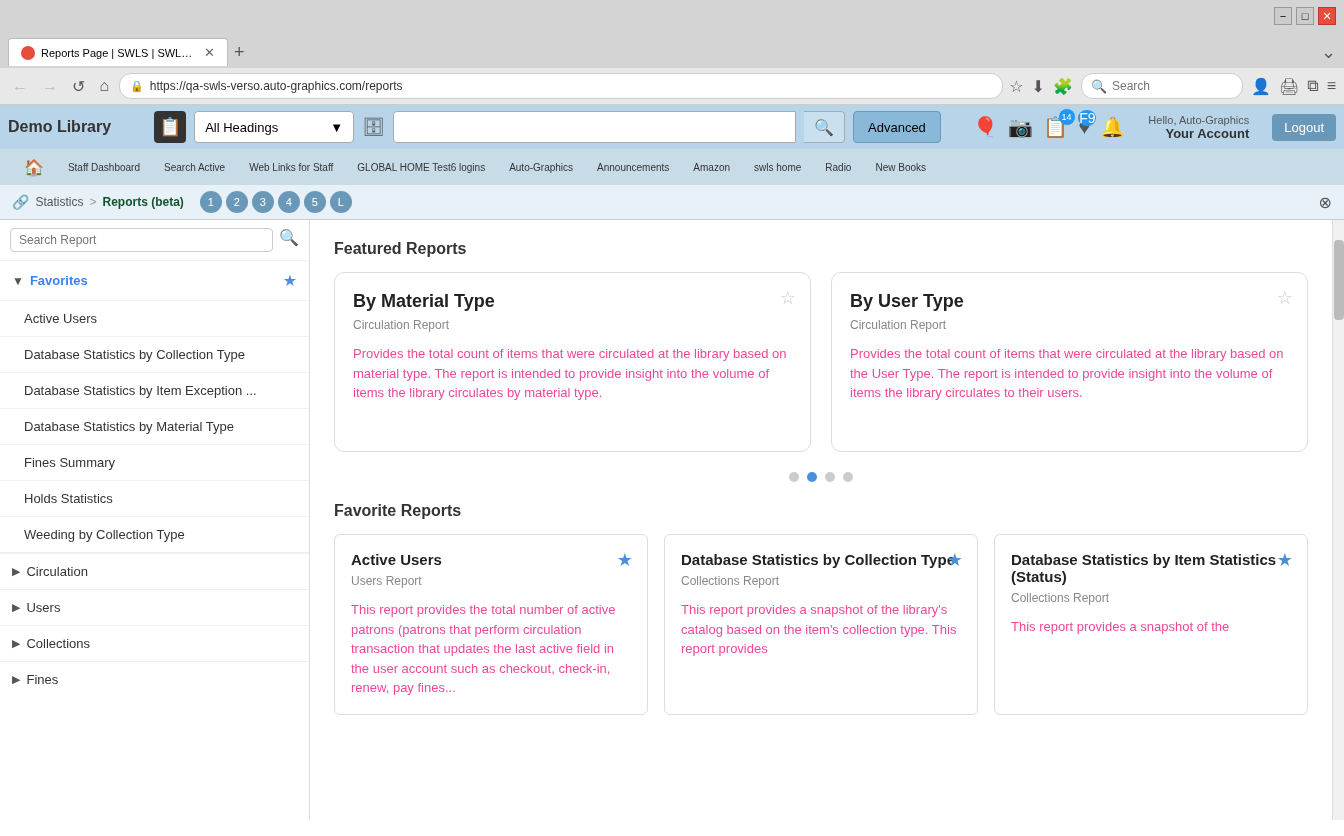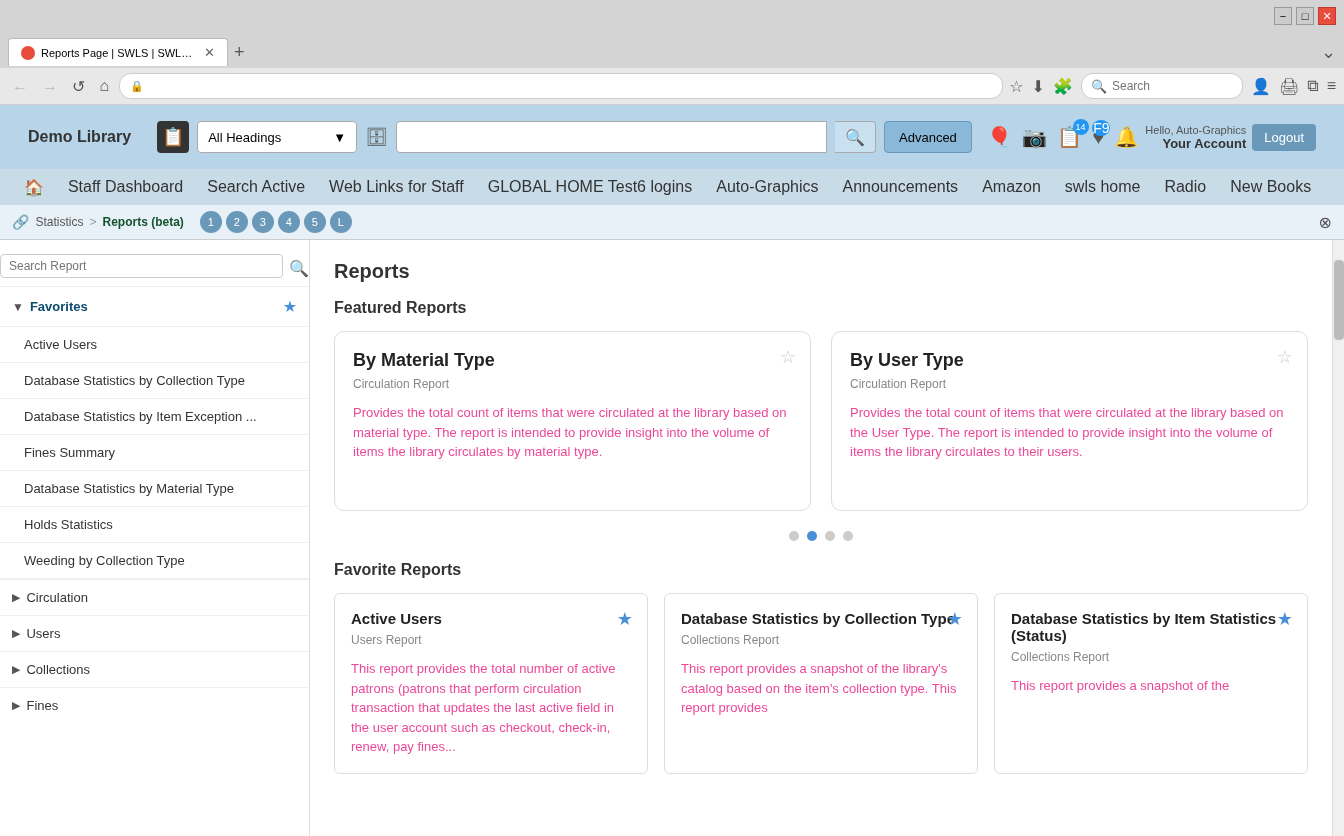--- a/index.html
+++ b/index.html
@@ -28,65 +28,65 @@
     .nav-btn:disabled { color: #bbb; }
     .url-bar { flex: 1; display: flex; align-items: center; background: #fff; border: 1px solid #ccc; border-radius: 12px; padding: 2px 10px; gap: 6px; height: 26px; }
     .url-bar .lock-icon { color: #555; font-size: 11px; }
     .url-text { flex: 1; font-size: 12px; color: #333; }
     .address-bar-right { display: flex; align-items: center; gap: 8px; }
     .addr-icon { font-size: 16px; color: #555; cursor: pointer; }
     .search-bar-browser { display: flex; align-items: center; background: #fff; border: 1px solid #ccc; border-radius: 12px; padding: 2px 10px; gap: 4px; height: 26px; }
     .search-bar-browser input { border: none; outline: none; font-size: 12px; width: 120px; }
 
     
-    .app-header { background: #b8d4e8; display: flex; align-items: center; padding: 6px 28px; height: 64px; gap: 6px; }
+    .app-header { background: #b8d4e8; display: flex; align-items: center; padding: 6px 8px; height: 44px; gap: 23px; }
     .library-name { font-size: 16px; font-weight: bold; color: #333; flex-shrink: 0; }
     .search-area { display: flex; align-items: center; flex: 1; gap: 8px; margin-left: 20px; }
     .search-logo { width: 32px; height: 32px; background: #333; border-radius: 4px; display: flex; align-items: center; justify-content: center; color: white; font-size: 12px; flex-shrink: 0; }
     .heading-dropdown { display: flex; align-items: center; background: white; border: 1px solid #aaa; border-radius: 4px; padding: 4px 10px; gap: 8px; min-width: 160px; cursor: pointer; height: 32px; }
     .heading-dropdown-text { font-size: 13px; flex: 1; }
     .db-icon { font-size: 18px; color: #555; cursor: pointer; }
     .search-input-main { flex: 1; height: 32px; border: 1px solid #aaa; border-radius: 4px 0 0 4px; padding: 0 10px; font-size: 13px; outline: none; }
     .search-btn-main { height: 32px; background: #c8e0f0; border: 1px solid #aaa; border-left: none; border-radius: 0 4px 4px 0; padding: 0 10px; cursor: pointer; font-size: 16px; }
     .advanced-btn { background: #8ab8d8; border: 1px solid #6a98b8; border-radius: 4px; padding: 6px 14px; font-size: 13px; cursor: pointer; height: 32px; }
     .header-icons { display: flex; align-items: center; gap: 10px; margin-left: 10px; }
     .header-icon-btn { position: relative; cursor: pointer; font-size: 20px; color: #555; }
     .badge { position: absolute; top: -6px; right: -6px; background: #2196F3; color: white; border-radius: 50%; width: 16px; height: 16px; font-size: 9px; display: flex; align-items: center; justify-content: center; }
     .user-info { text-align: right; font-size: 11px; }
     .user-info .hello { color: #555; }
     .user-info .account { font-size: 13px; font-weight: bold; color: #333; cursor: pointer; }
     .logout-btn { background: #6a98b8; color: white; border: none; border-radius: 4px; padding: 6px 12px; cursor: pointer; font-size: 13px; }
 
     
     .nav-bar { background: #c8dce8; display: flex; align-items: center; padding: 0 12px; height: 36px; gap: 0; }
-    .nav-link { padding: 8px 12px; font-size: 16px; color: #333; cursor: pointer; text-decoration: none; display: flex; align-items: center; gap: 4px; white-space: nowrap; }
+    .nav-link { padding: 8px 12px; font-size: 10px; color: #333; cursor: pointer; text-decoration: none; display: flex; align-items: center; gap: 4px; white-space: nowrap; }
     .nav-home { font-size: 16px; }
 
     
     .breadcrumb-bar { background: #e8f0f8; display: flex; align-items: center; padding: 6px 12px; gap: 6px; border-bottom: 1px solid #ccc; }
     .breadcrumb-icon { font-size: 14px; color: #555; }
     .breadcrumb-item { font-size: 12px; color: #555; }
     .breadcrumb-sep { color: #999; font-size: 12px; }
     .breadcrumb-current { font-size: 12px; color: #14532d; font-weight: bold; }
     .page-nums { display: flex; gap: 4px; margin-left: 10px; }
     .page-num { width: 22px; height: 22px; border-radius: 50%; background: #6a98b8; color: white; font-size: 11px; display: flex; align-items: center; justify-content: center; cursor: pointer; }
     .page-num.letter { background: #6a98b8; }
     .breadcrumb-close { margin-left: auto; cursor: pointer; font-size: 16px; color: #555; background: none; border: none; }
 
     
     .main-content { display: flex; height: calc(836px - 60px - 36px - 36px - 36px - 32px - 36px); }
 
     
     .sidebar { width: 310px; flex-shrink: 0; background: #fff; border-right: 1px solid #ddd; overflow-y: auto; }
-    .sidebar-search { display: flex; align-items: flex-end; padding: 8px 0; border-bottom: 1px solid #eee; gap: 6px; margin-top: 6px; }
+    .sidebar-search { display: flex; align-items: flex-start; padding: 8px 10px; border-bottom: 1px solid #eee; gap: 6px; }
     .sidebar-search input { flex: 1; border: 1px solid #ccc; border-radius: 4px; padding: 4px 8px; font-size: 12px; outline: none; }
     .sidebar-search-btn { background: none; border: none; cursor: pointer; font-size: 16px; color: #555; }
     .sidebar-section { border-bottom: 1px solid #eee; }
     .sidebar-section-header { display: flex; align-items: center; padding: 10px 12px; cursor: pointer; gap: 6px; }
-    .sidebar-section-title { flex: 1; font-size: 13px; font-weight: bold; color: #0c4a6e; }
+    .sidebar-section-title { flex: 1; font-size: 13px; font-weight: bold; color: #3b82f6; }
     .sidebar-star { color: #4a90d9; font-size: 16px; cursor: pointer; }
     .sidebar-chevron { font-size: 12px; color: #555; }
     .sidebar-item { padding: 10px 12px 10px 24px; font-size: 13px; color: #333; cursor: pointer; border-top: 1px solid #f0f0f0; }
     .sidebar-category { display: flex; align-items: center; padding: 10px 12px; cursor: pointer; gap: 6px; border-top: 1px solid #f0f0f0; }
     .sidebar-category-title { font-size: 13px; color: #333; }
     .sidebar-category-chevron { font-size: 11px; color: #555; }
 
     
     .reports-area { flex: 1; overflow-y: auto; padding: 20px 24px; background: #fff; }
     .reports-title { font-size: 20px; font-weight: bold; color: #333; margin-bottom: 16px; }
@@ -143,20 +143,21 @@
     <div class="tab-bar-right">⌄</div>
   </div>
 
   <div class="address-bar">
     <button class="nav-btn" disabled="">←</button>
     <button class="nav-btn" disabled="">→</button>
     <button class="nav-btn">↺</button>
     <button class="nav-btn">⌂</button>
     <div class="url-bar">
       <span class="lock-icon">🔒</span>
+      <span class="url-text">https://qa-swls-verso.auto-graphics.com/reports</span>
     </div>
     <div class="address-bar-right">
       <span class="addr-icon">☆</span>
       <span class="addr-icon">⬇</span>
       <span class="addr-icon">🧩</span>
       <div class="search-bar-browser">
         <span>🔍</span>
         <input type="text" placeholder="Search" style="">
       </div>
       <span class="addr-icon">👤</span>
@@ -248,22 +249,22 @@
 
     <div class="sidebar-section">
       <div class="sidebar-section-header">
         <span class="sidebar-chevron">▼</span>
         <span class="sidebar-section-title">Favorites</span>
         <span class="sidebar-star">★</span>
       </div>
       <div class="sidebar-item">Active Users</div>
       <div class="sidebar-item">Database Statistics by Collection Type</div>
       <div class="sidebar-item">Database Statistics by Item Exception ...</div>
+      <div class="sidebar-item">Database Statistics by Material Type</div>
       <div class="sidebar-item">Fines Summary</div>
-      <div class="sidebar-item">Database Statistics by Material Type</div>
       <div class="sidebar-item">Holds Statistics</div>
       <div class="sidebar-item">Weeding by Collection Type</div>
     </div>
 
     <div class="sidebar-category">
       <span class="sidebar-category-chevron">▶</span>
       <span class="sidebar-category-title">Circulation</span>
     </div>
 
     <div class="sidebar-category">
@@ -276,21 +277,20 @@
       <span class="sidebar-category-title">Collections</span>
     </div>
 
     <div class="sidebar-category">
       <span class="sidebar-category-chevron">▶</span>
       <span class="sidebar-category-title">Fines</span>
     </div>
   </div>
 
   <div class="reports-area">
-    <h1 class="reports-title">Reports</h1>
 
     <h2 class="section-title">Featured Reports</h2>
 
     <div class="featured-cards">
 
       <div class="report-card-large">
         <div class="report-card-title">By Material Type</div>
         <div class="report-card-type">Circulation Report</div>
         <div class="report-card-desc">Provides the total count of items that were circulated at the library based on material type. The report is intended to provide insight into the volume of items the library circulates by material type.</div>
         <span class="report-card-star">☆</span>

